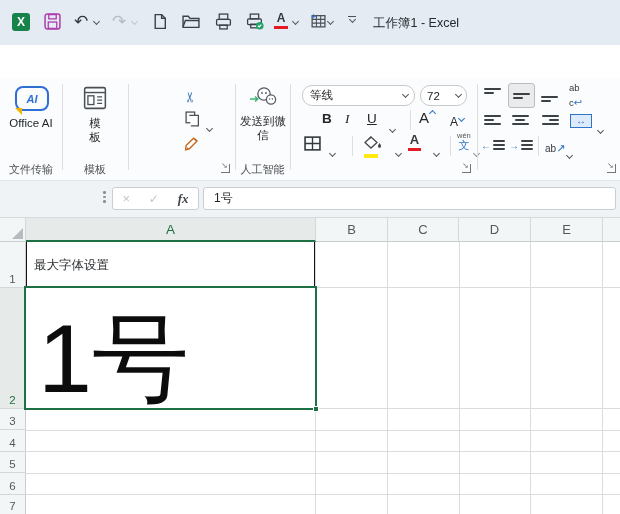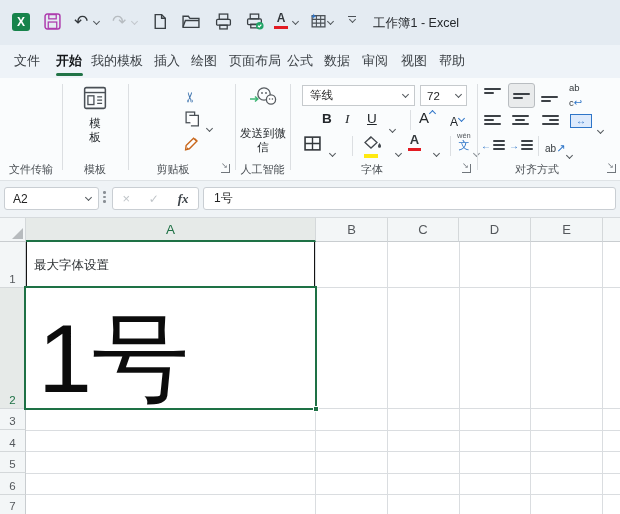--- a/index.html
+++ b/index.html
@@ -28,21 +28,21 @@
   .tab.active { color:#14171a; font-weight:bold; }
   .tab-underline { position:absolute; height:3px; border-radius:2px; background:#217346; bottom:2px; }
 
   
   .ribbon { position:absolute; left:0; top:78px; width:620px; height:103px; background:#fafcfd; border-bottom:1px solid #dfe3e6; }
   .gdiv { position:absolute; top:6px; height:86px; width:1px; background:#dcdfe2; }
   .glabel { position:absolute; top:84px; font-size:11px; color:#4b5055; text-align:center; }
   .launcher { position:absolute; top:86px; width:9px; height:9px; border-right:1.2px solid #70767c; border-bottom:1.2px solid #70767c; }
   .launcher span { position:absolute; left:0px; top:-3px; font-size:8px; color:#70767c; }
   .bigbtn-label { font-size:11.5px; color:#23272b; text-align:center; line-height:1.25; }
-  .combo { position:absolute; background:#fff; border:1px solid #c6cacd; border-radius:0; height:21px; display:flex; align-items:center; font-size:11.5px; color:#222; }
+  .combo { position:absolute; background:#fff; border:1px solid #c6cacd; border-radius:10px; height:21px; display:flex; align-items:center; font-size:11.5px; color:#222; }
   .sep-v { position:absolute; width:1px; background:#dcdfe2; }
 
   
   .bars { display:flex; flex-direction:column; gap:2px; width:18px; height:14px; }
   .bars i { display:block; height:2px; background:#3c4146; border-radius:1px; }
   .redbar { display:block; width:13px; height:3px; background:#e31b23; margin-top:1px; }
   .yellowbar { display:block; width:14px; height:3.5px; background:#ffe910; margin-top:1px; }
   .selbox { background:#e9ebec; border:1px solid #b9bdc1; border-radius:3px; }
 
   
@@ -131,37 +131,30 @@
     <div class="qat-ic" style="left:328px;top:19px;">
         <span class="chev"></span>
       </div>
     <div class="qat-ic" style="left:348px;top:16px;flex-direction:column;gap:1px;">
       <span style="width:8px;height:1.4px;background:#4a5056;"></span>
         <span class="chev" style="margin-top:-1px;"></span>
     </div>
     <div class="title-text" style="left:373px;">工作簿1 - Excel</div>
   </div>
 
-  <div class="tabrow">
-    <span class="tab" style="left:14px;">文件</span>
-    <span class="tab active" style="left:56px;">开始</span>
-    <span class="tab" style="left:91px;">我的模板</span>
-    <span class="tab" style="left:154px;">插入</span>
-    <span class="tab" style="left:191px;">绘图</span>
-    <span class="tab" style="left:229px;">页面布局</span>
-    <span class="tab" style="left:287px;">公式</span>
-    <span class="tab" style="left:324px;">数据</span>
-    <span class="tab" style="left:362px;">审阅</span>
-    <span class="tab" style="left:401px;">视图</span>
-    <span class="tab" style="left:439px;">帮助</span>
-    <span class="tab-underline" style="left:56px;width:27px;"></span>
-  </div>
 
   <div class="ribbon">
 
+    <div class="abs" style="left:8px;top:8px;width:46px;text-align:center;">
+      <div class="abs" style="left:7px;top:0;width:34px;height:25px;border:2px solid #2e6fd6;border-radius:8px;display:flex;align-items:center;justify-content:center;">
+        <span style="font-size:11px;font-weight:bold;font-style:italic;color:#2e6fd6;">AI</span>
+        <span class="abs" style="left:-2px;bottom:-6px;width:0;height:0;border-top:7px solid #f2b200;border-left:7px solid transparent;"></span>
+      </div>
+      <div class="bigbtn-label" style="margin-top:30px;">Office AI</div>
+    </div>
     <div class="glabel" style="left:0;width:62px;">文件传输</div>
     <div class="gdiv" style="left:62px;"></div>
 
     <div class="abs" style="left:78px;top:8px;width:34px;text-align:center;">
       <svg width="24" height="24" viewBox="0 0 22 22" fill="none">
           <rect x="1.5" y="1.5" width="19" height="19" rx="1.5" stroke="#4a5056" stroke-width="1.4"></rect>
           <path d="M1.5 6h19" stroke="#4a5056" stroke-width="1.3"></path>
           <rect x="4.5" y="9" width="5.5" height="8" stroke="#4a5056" stroke-width="1.2"></rect>
           <path d="M13 10h4.5M13 13h4.5M13 16h4.5" stroke="#4a5056" stroke-width="1.2"></path>
         </svg>
@@ -180,37 +173,36 @@
         </svg>
     </div>
     <div class="abs" style="left:207px;top:39px;"><span class="chev"></span></div>
     <div class="abs" style="left:184px;top:58px;">
       <svg width="17" height="16" viewBox="0 0 16 15" fill="none">
           <path d="M2 9l7-7 3 3-7 7-3.5 1z" stroke="#c8681e" stroke-width="1.3" fill="#fff"></path>
           <path d="M10 2.5l2.5 2.5" stroke="#c8681e" stroke-width="1.3"></path>
           <path d="M2.5 12.5l2-0.6-1.4-1.4z" fill="#c8681e"></path>
         </svg>
     </div>
-    <div class="glabel" style="left:128px;width:90px;">剪贴板</div>
     <div class="launcher" style="left:221px;">
         <span>↘</span>
       </div>
     <div class="gdiv" style="left:235px;"></div>
 
     <div class="abs" style="left:240px;top:8px;width:46px;text-align:center;">
       <svg width="28" height="22" viewBox="0 0 28 22" fill="none">
         <circle cx="15" cy="8" r="6.2" stroke="#565b60" stroke-width="1.3"></circle>
         <circle cx="22" cy="13.5" r="4.6" fill="#fff" stroke="#565b60" stroke-width="1.3"></circle>
         <circle cx="13" cy="7" r="0.9" fill="#565b60"></circle>
           <circle cx="17" cy="7" r="0.9" fill="#565b60"></circle>
         <circle cx="20.6" cy="13" r="0.8" fill="#565b60"></circle>
           <circle cx="23.4" cy="13" r="0.8" fill="#565b60"></circle>
         <path d="M1 13h7.5M6 10.5L8.8 13 6 15.5" stroke="#3eb575" stroke-width="1.5"></path>
       </svg>
-      <div class="bigbtn-label" style="margin-top:14px;">发送到微信</div>
+      <div class="bigbtn-label" style="margin-top:2px;">发送到微信</div>
     </div>
     <div class="glabel" style="left:235px;width:55px;">人工智能</div>
     <div class="gdiv" style="left:290px;"></div>
 
     <div class="combo" style="left:302px;top:7px;width:113px;">
       <span style="padding-left:7px;flex:1;">等线</span>
       <span class="chev" style="margin-right:6px;margin-top:-2px;"></span>
     </div>
     <div class="combo" style="left:420px;top:7px;width:47px;">
       <span style="padding-left:6px;flex:1;">72</span>
@@ -248,21 +240,20 @@
       <span style="font-size:13px;font-weight:bold;color:#33383c;line-height:1.1;display:block;">A</span>
       <span class="redbar"></span>
     </div>
     <div class="abs" style="left:434px;top:64px;"><span class="chev"></span></div>
     <div class="sep-v" style="left:450px;top:58px;height:20px;"></div>
     <div class="abs" style="left:457px;top:54px;text-align:center;line-height:1;">
       <span style="font-size:7.5px;color:#52575c;display:block;">wén</span>
       <span style="font-size:11px;color:#2e75c8;display:block;">文</span>
     </div>
     <div class="abs" style="left:474px;top:64px;"><span class="chev" style="border-color:#8a9096;"></span></div>
-    <div class="glabel" style="left:302px;width:140px;">字体</div>
     <div class="launcher" style="left:462px;">
         <span>↘</span>
       </div>
     <div class="gdiv" style="left:477px;"></div>
 
     <div class="abs" style="left:484px;top:10px;">
       <div class="bars" style="justify-content:flex-start;">
           <i style="width:17px;"></i>
           <i style="width:10px;"></i>
         </div>
@@ -324,31 +315,26 @@
           <i style="width:12px;"></i>
           <i style="width:12px;"></i>
           <i style="width:12px;"></i>
         </div>
     </div>
     <div class="sep-v" style="left:538px;top:58px;height:20px;"></div>
     <div class="abs" style="left:545px;top:60px;">
       <span style="font-size:10px;color:#33383c;">ab</span><span style="font-size:11px;color:#2e75c8;">↗</span>
     </div>
     <div class="abs" style="left:567px;top:66px;"><span class="chev"></span></div>
-    <div class="glabel" style="left:477px;width:120px;">对齐方式</div>
     <div class="launcher" style="left:607px;">
         <span>↘</span>
       </div>
   </div>
 
   <div class="fbar">
-    <div class="fbox" style="left:4px;width:95px;">
-      <span style="padding-left:8px;flex:1;">A2</span>
-      <span class="chev" style="margin-right:7px;margin-top:-2px;"></span>
-    </div>
     <div class="abs" style="left:103px;top:10px;display:flex;flex-direction:column;gap:2px;">
       <span style="width:2.5px;height:2.5px;border-radius:50%;background:#8a9096;"></span>
       <span style="width:2.5px;height:2.5px;border-radius:50%;background:#8a9096;"></span>
       <span style="width:2.5px;height:2.5px;border-radius:50%;background:#8a9096;"></span>
     </div>
     <div class="fbox" style="left:112px;width:87px;justify-content:space-around;">
       <span style="color:#c0c5c9;font-size:13px;">×</span>
       <span style="color:#c0c5c9;font-size:12px;">✓</span>
       <span style="color:#3e444a;font-size:13px;font-style:italic;font-weight:bold;font-family:'Liberation Serif',serif;">fx</span>
     </div>

